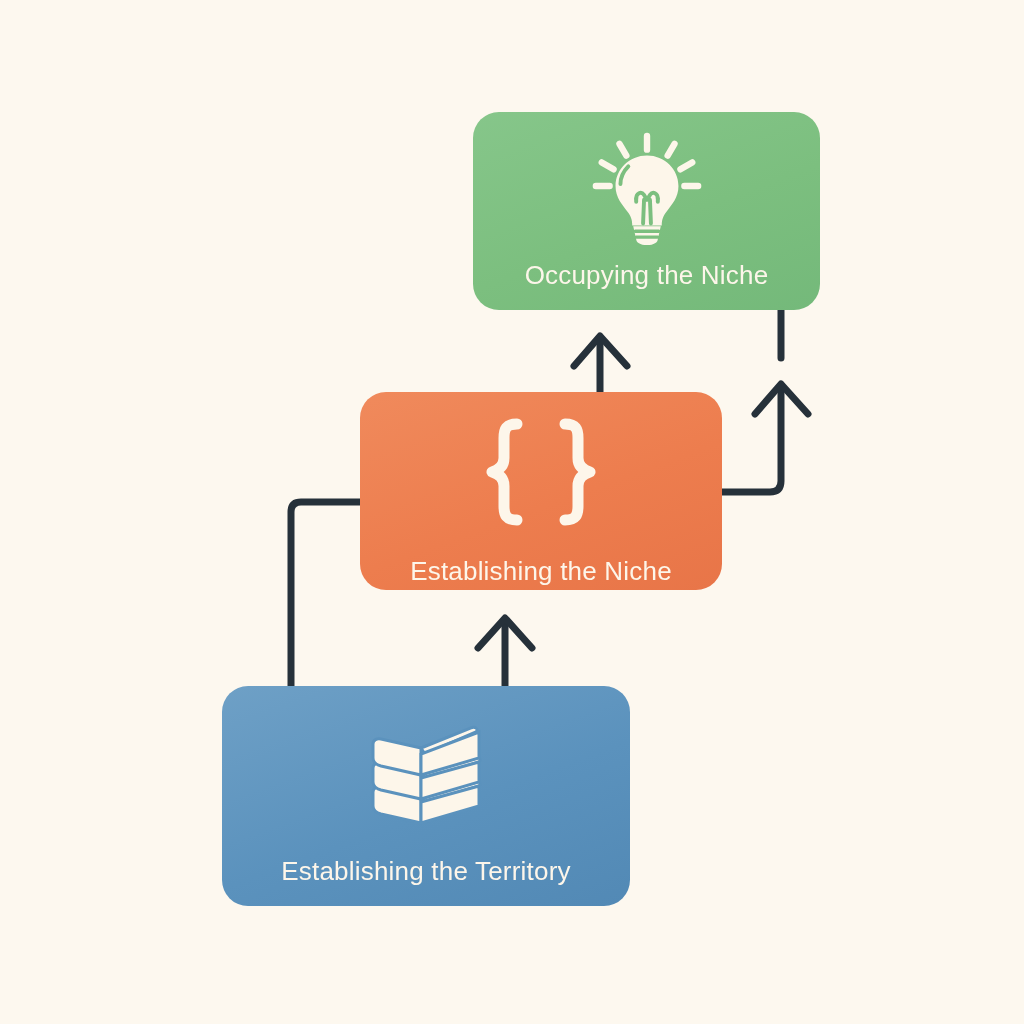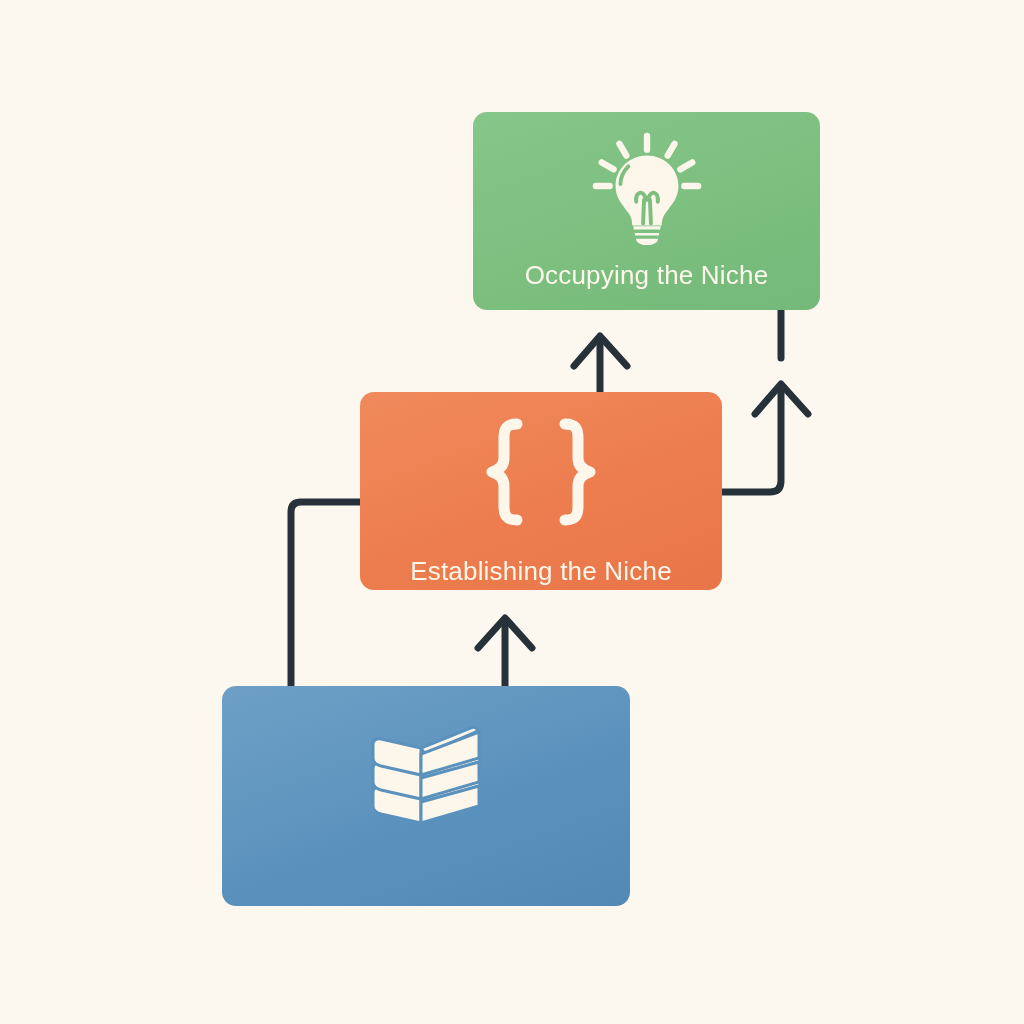--- a/index.html
+++ b/index.html
@@ -22,21 +22,21 @@
   }
   #connectors {
     position: absolute;
     left: 0;
     top: 0;
     width: 1024px;
     height: 1024px;
   }
   .node {
     position: absolute;
-    border-radius: 14px;
+    border-radius: 26px;
     box-sizing: border-box;
     display: flex;
     flex-direction: column;
     align-items: center;
     justify-content: flex-start;
     overflow: hidden;
   }
   .node-icon {
     display: flex;
     align-items: center;
@@ -213,15 +213,16 @@
           <path d="M62,79 L120,62 L120,42 L62,58 Z" fill="#fdf6ea" stroke="#5b92bd" stroke-width="3"></path>
         </g>
 
         <g>
           <path d="M14,24 C14,20 18,18 22,19 L62,28 L62,55 L22,46 C18,45 14,42 14,38 Z" fill="#fdf6ea" stroke="#5b92bd" stroke-width="3"></path>
           <path d="M62,28 L112,8 C116,6 120,9 117,12 L66,34 Z" fill="#fdf6ea" stroke="#5b92bd" stroke-width="3"></path>
           <path d="M62,55 L120,38 L120,12 L62,34 Z" fill="#fdf6ea" stroke="#5b92bd" stroke-width="3"></path>
         </g>
       </svg>
     </div>
+    <div class="node-label">Establishing the Territory</div>
   </div>
 
 </div>
 
 </body></html>

